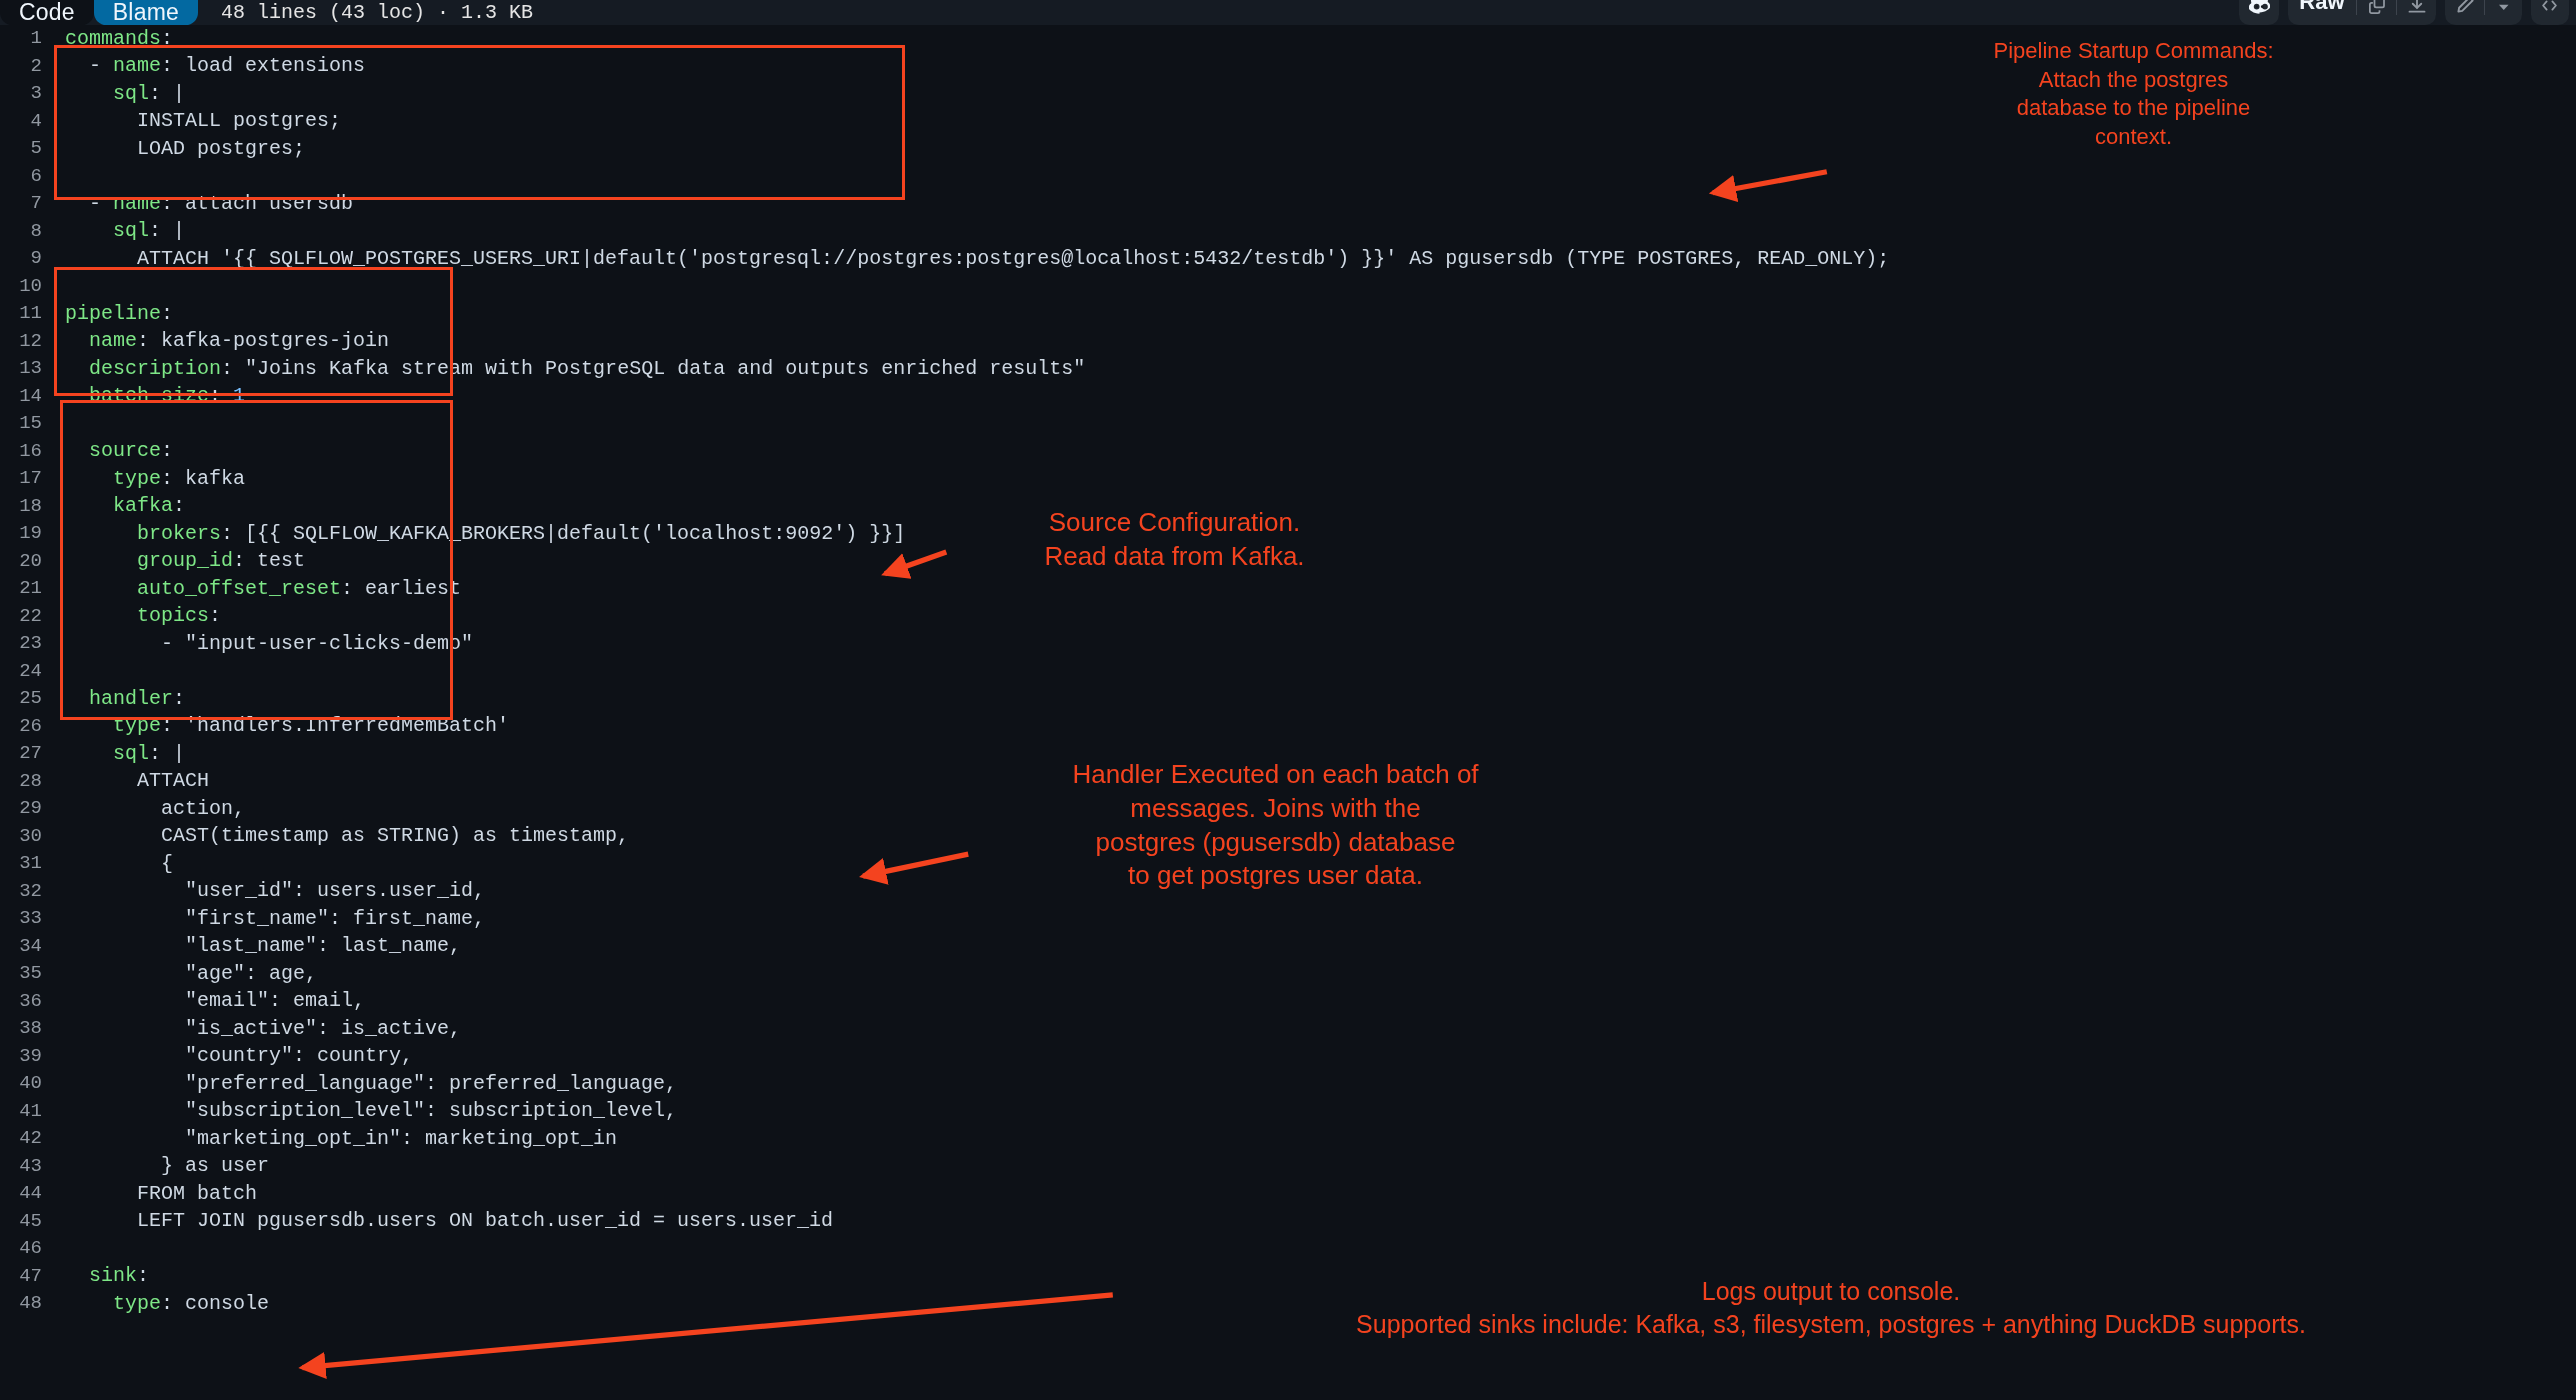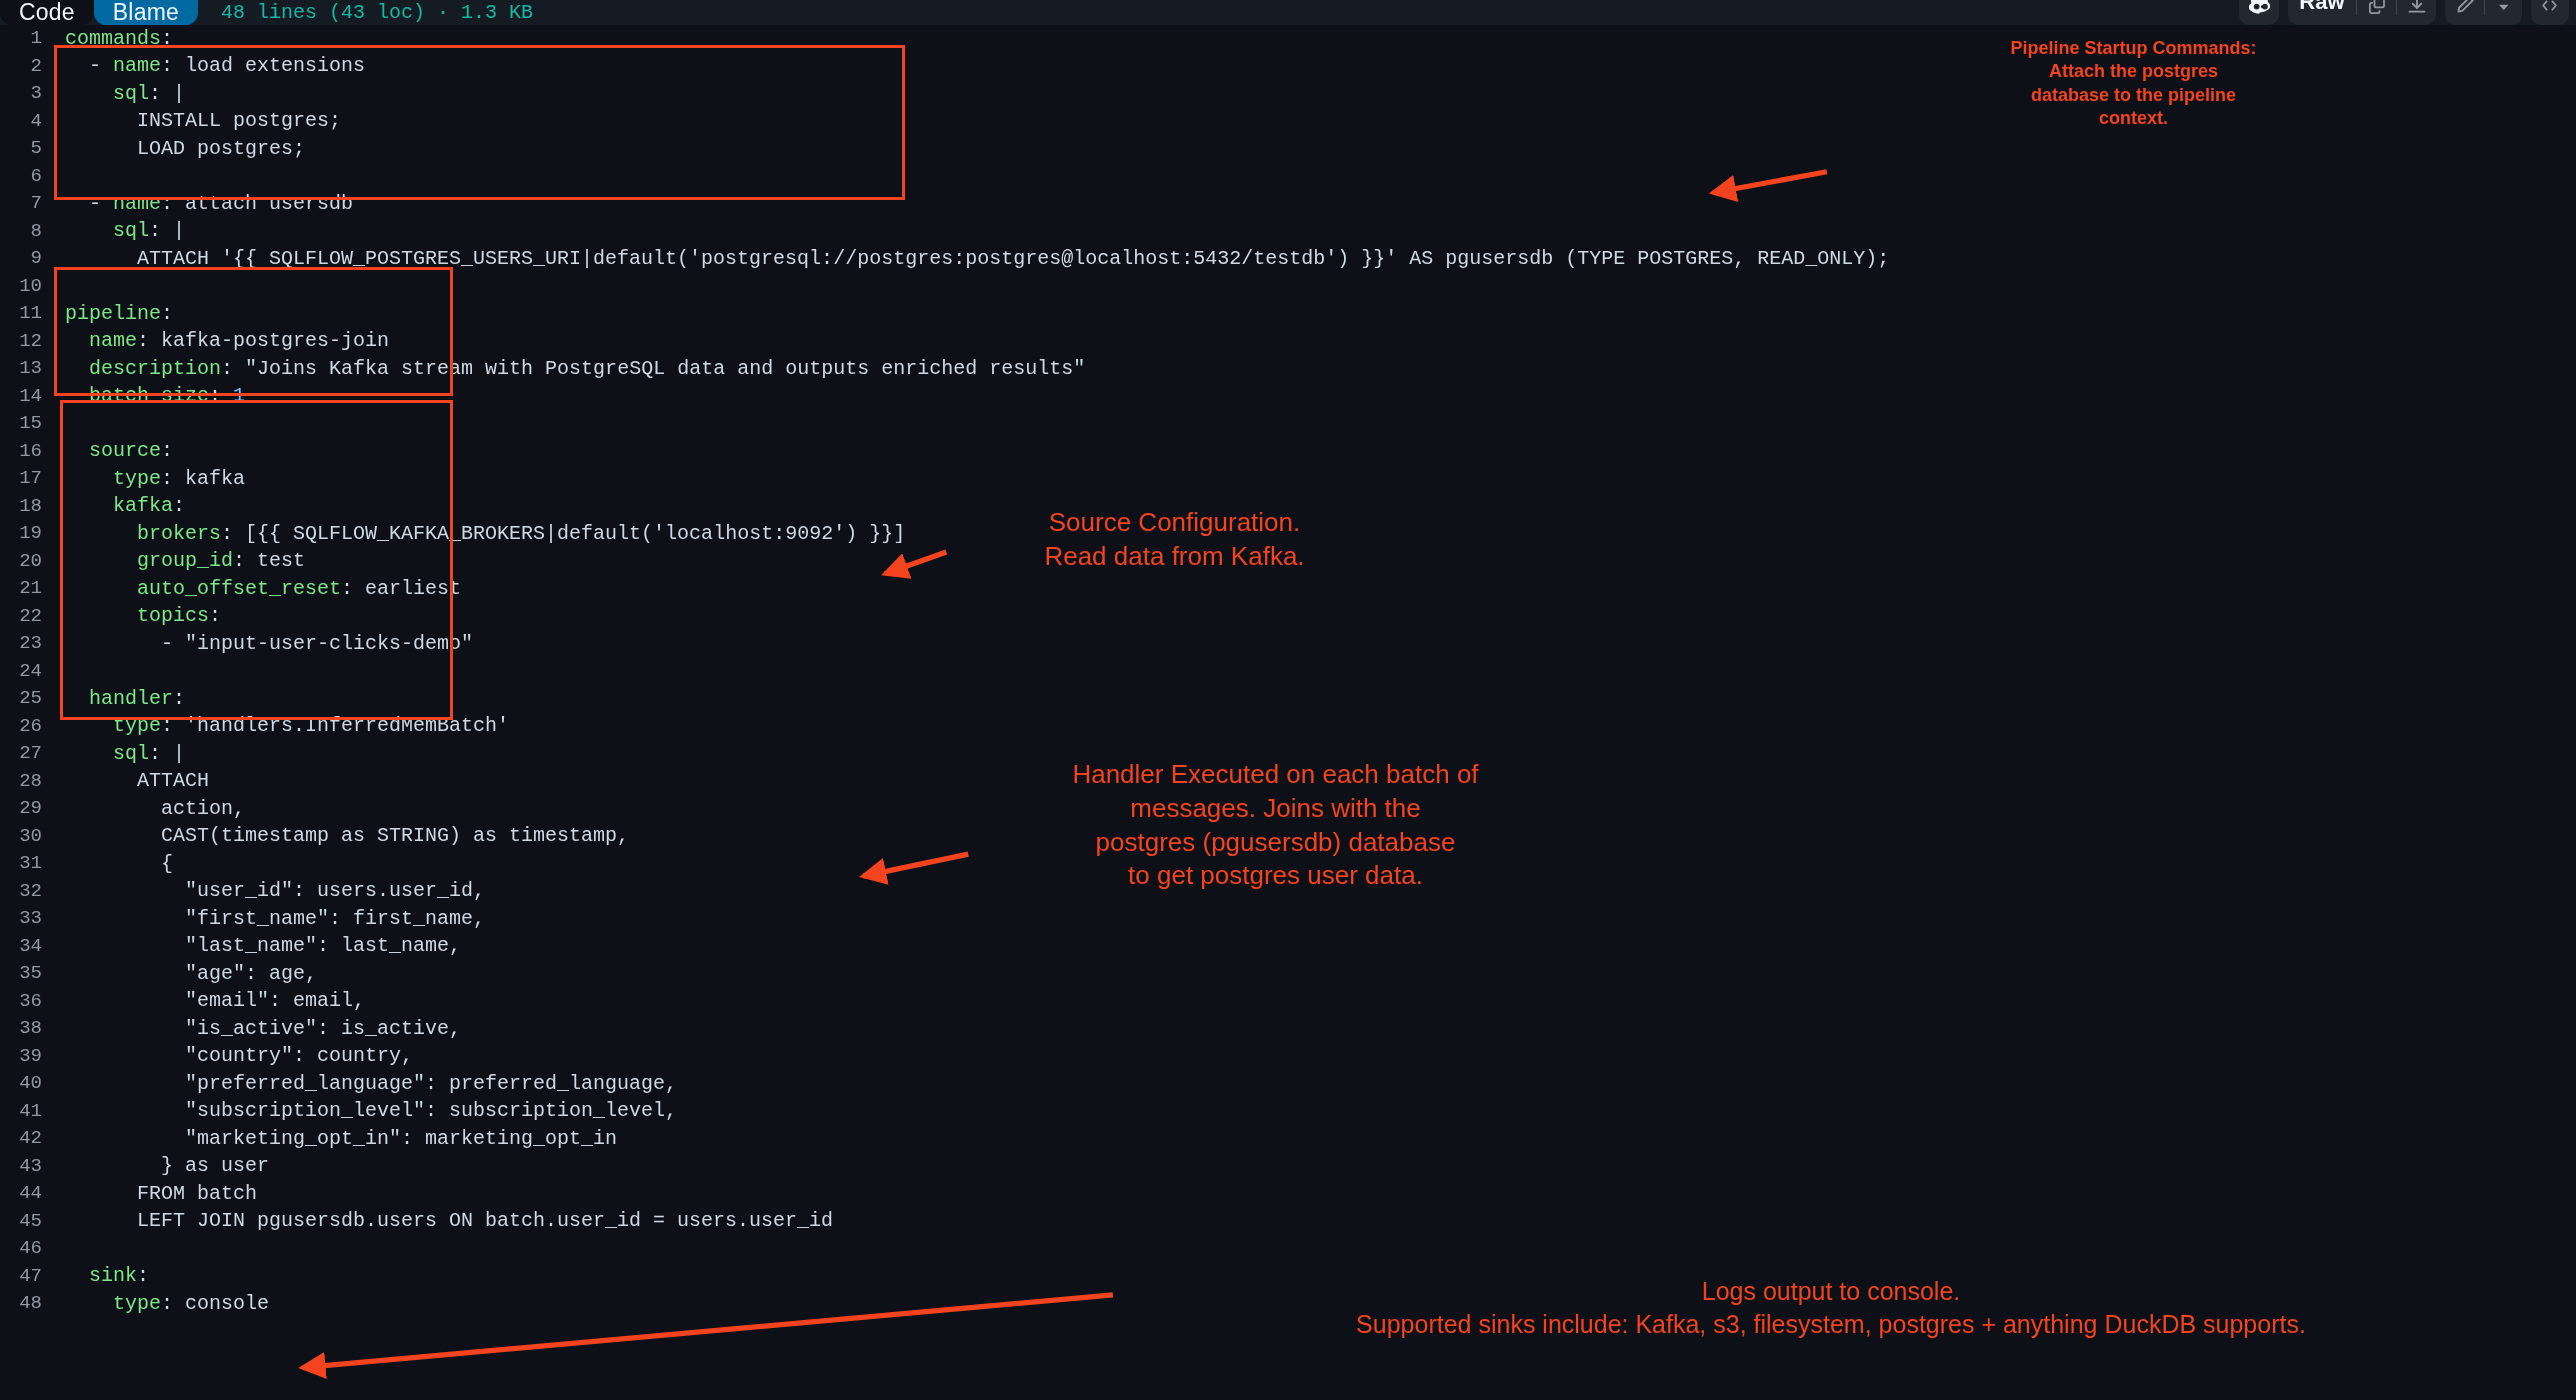--- a/index.html
+++ b/index.html
@@ -40,21 +40,21 @@
   }
   .tab.active { background: #0d1117; }
   .tab.inactive { background: #0369a1; color: #f0f6fc; }
 
   .filestats {
     margin-left: 23px;
     height: 24.5px;
     display: flex; align-items: center;
     font-family: "Liberation Mono", monospace;
     font-size: 20px;
-    color: #14b8a6;
+    color: #e5e5e5;
     white-space: nowrap;
   }
 
   .hdr-right {
     position: absolute; right: 7px; top: 0;
     height: 24.5px;
     display: flex; align-items: flex-start; gap: 8.8px;
   }
   .btngroup {
     display: flex; align-items: stretch;
@@ -127,21 +127,21 @@
 
   
   .anno {
     position: absolute;
     color: #f4431f;
     font-family: "Liberation Sans", sans-serif;
     text-align: center;
     line-height: 1.30;
     white-space: pre-line;
   }
-  .anno.a1 { font-size: 18px; font-weight: bold; }
+  .anno.a1 { font-size: 22px; }
   .anno.a2 { font-size: 26px; }
   .anno.a3 { font-size: 26px; }
   .anno.a4 { font-size: 25px; }
 
   .arrow { position: absolute; pointer-events: none; }
 </style>
 </head>
 <body>
 
 <div id="root">

